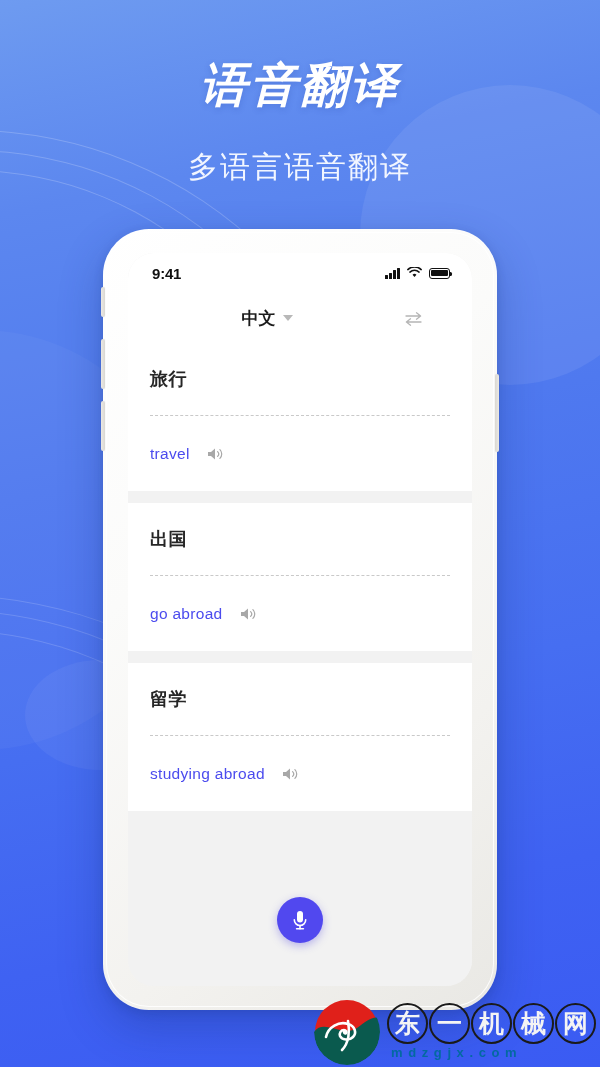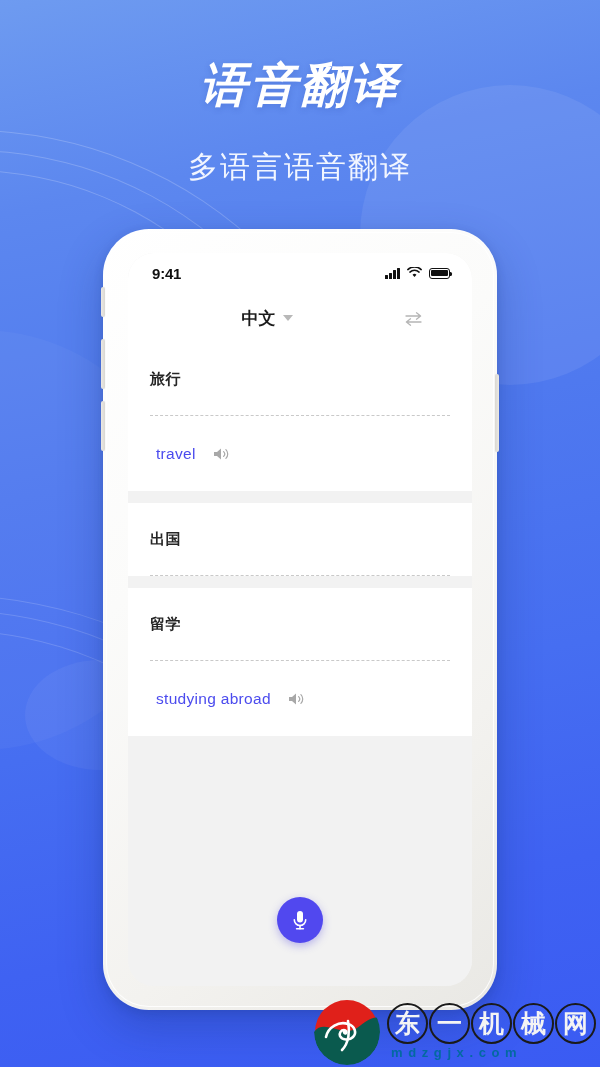--- a/index.html
+++ b/index.html
@@ -130,25 +130,25 @@
 
   
   .cards { flex:1 1 auto; background:#f2f2f2; overflow:hidden; }
   .card {
     background:#ffffff;
     padding:0 22px;
     margin-bottom:12px;
   }
   .card-src {
     height:72px; display:flex; align-items:center;
-    font-size:15px; color:#262626; font-weight:bold; letter-spacing:0.6px;
+    font-size:18px; color:#262626; font-weight:bold; letter-spacing:0.6px;
   }
   .card-div { border-top:1px dashed #c9c9c9; }
   .card-dst {
-    height:75px; display:flex; align-items:center; gap:17px;margin-left:6px;
+    height:75px; display:flex; align-items:center; gap:17px;
   }
   .dst-text {
     font-size:15.5px; color:#4b4bee; letter-spacing:0.3px;
   }
   .speaker { display:flex; align-items:center; cursor:pointer; }
   .speaker svg { display:block; }
 
   
   .mic-zone { flex:0 0 auto; background:#f2f2f2; height:175px; position:relative; }
   .mic-btn {
@@ -271,20 +271,30 @@
               <path d="M10.6 4.6a3.4 3.4 0 0 1 0 4.8" stroke="#a8a8a8" stroke-width="1.2" fill="none" stroke-linecap="round"></path>
               <path d="M12.9 2.6a6.2 6.2 0 0 1 0 8.8" stroke="#a8a8a8" stroke-width="1.2" fill="none" stroke-linecap="round"></path>
             </svg>
           </span>
         </div>
       </div>
 
       <div class="card">
         <div class="card-src">出国</div>
         <div class="card-div"></div>
+        <div class="card-dst">
+          <span class="dst-text">go abroad</span>
+          <span class="speaker">
+            <svg width="17" height="14" viewBox="0 0 17 14">
+              <path d="M1 5h3l4-3.4v10.8L4 9H1z" fill="#a8a8a8"></path>
+              <path d="M10.6 4.6a3.4 3.4 0 0 1 0 4.8" stroke="#a8a8a8" stroke-width="1.2" fill="none" stroke-linecap="round"></path>
+              <path d="M12.9 2.6a6.2 6.2 0 0 1 0 8.8" stroke="#a8a8a8" stroke-width="1.2" fill="none" stroke-linecap="round"></path>
+            </svg>
+          </span>
+        </div>
       </div>
 
       <div class="card">
         <div class="card-src">留学</div>
         <div class="card-div"></div>
         <div class="card-dst">
           <span class="dst-text">studying abroad</span>
           <span class="speaker">
             <svg width="17" height="14" viewBox="0 0 17 14">
               <path d="M1 5h3l4-3.4v10.8L4 9H1z" fill="#a8a8a8"></path>

